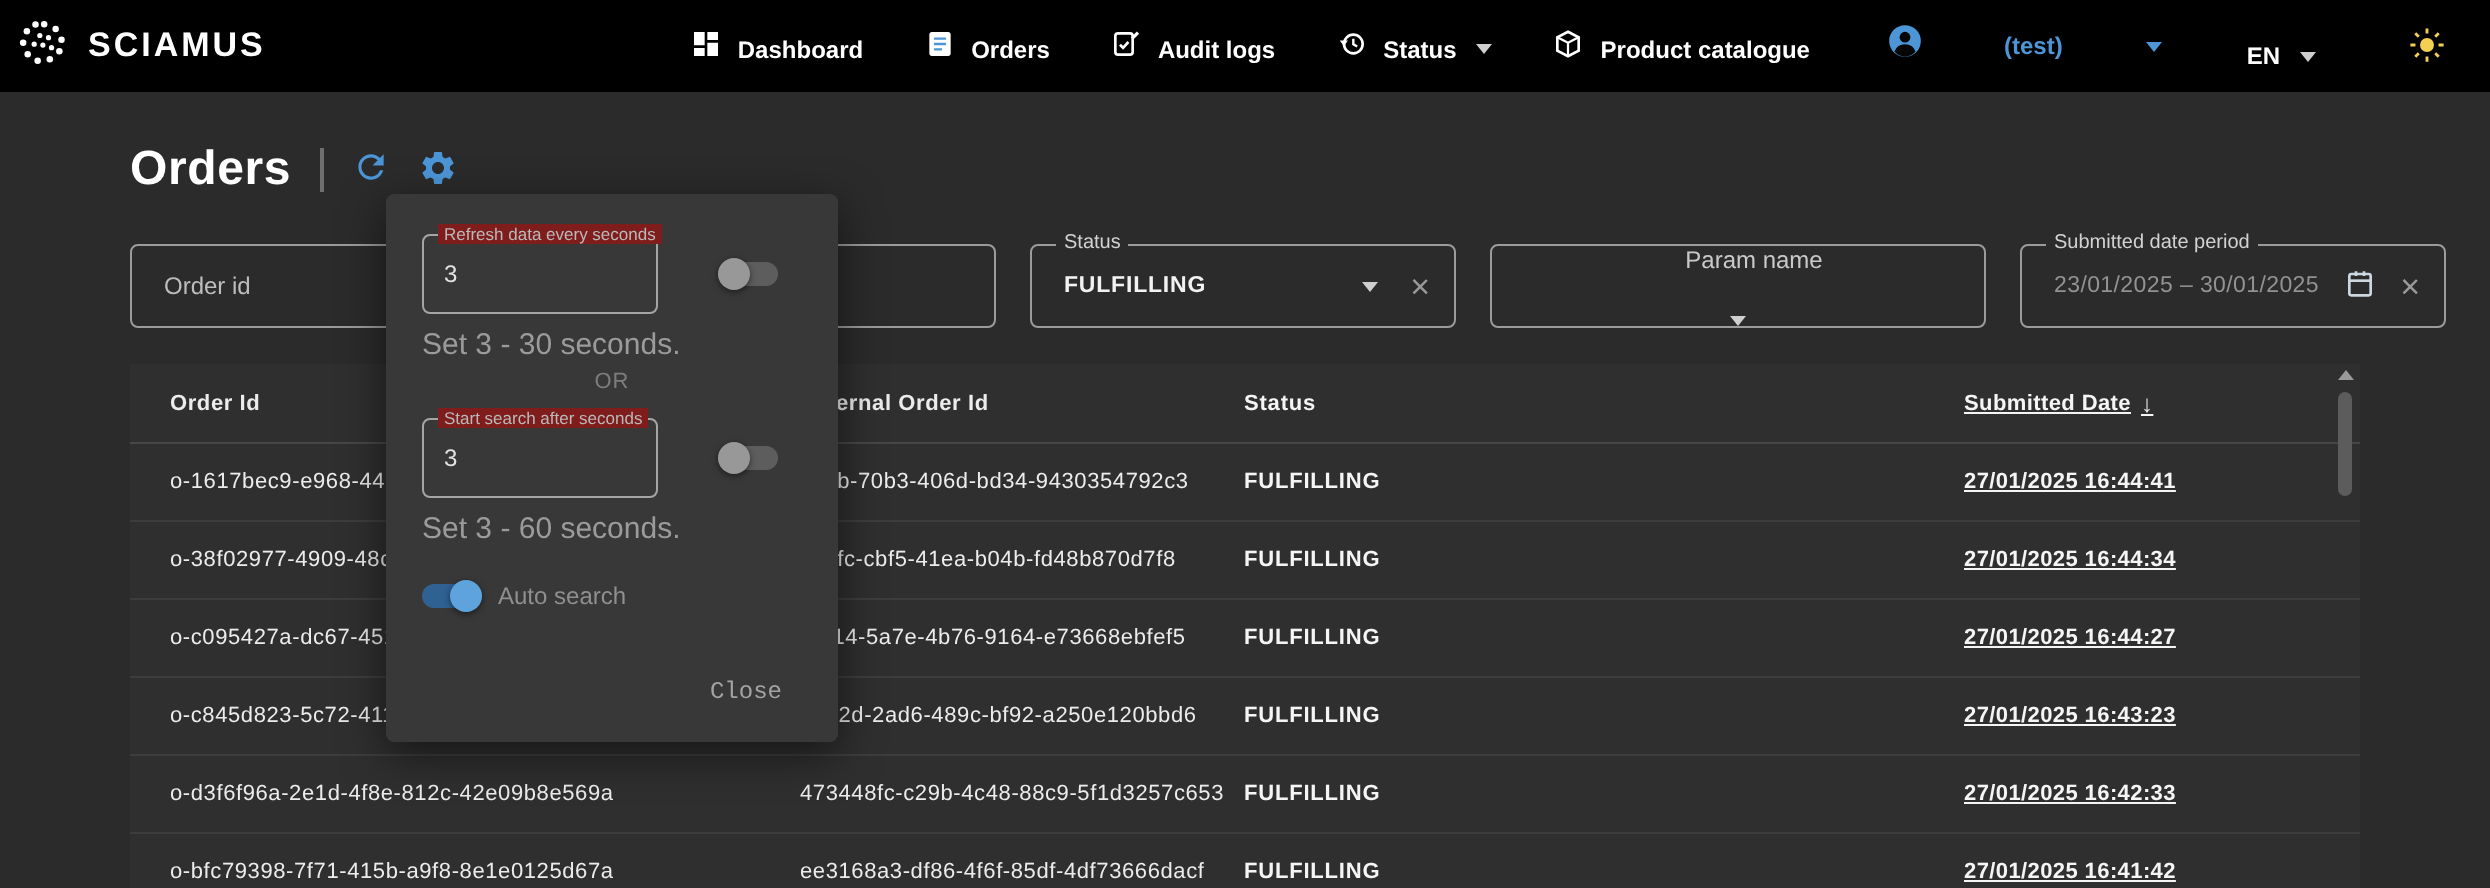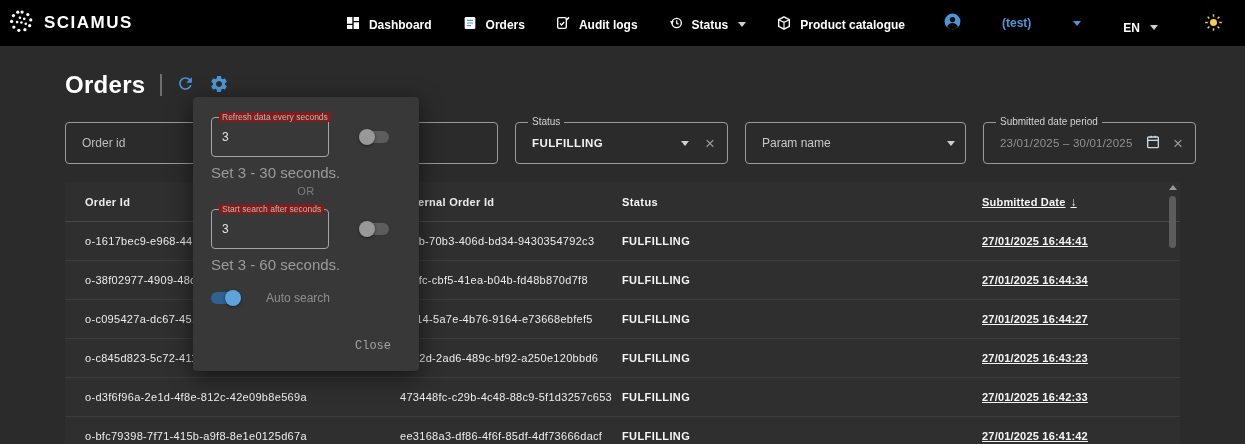--- a/index.html
+++ b/index.html
@@ -86,21 +86,21 @@
     font-size:12px; font-family:"Liberation Sans",sans-serif; padding-left:10px; width:100%;
   }
   .pop-hint{ font-size:15px; color:#9b9b9b; margin-top:7px; }
   .pop-or{ font-size:11px; color:#7d7d7d; text-align:center; margin:4px 0 12px 0; letter-spacing:.5px; }
   .toggle{ position:relative; width:30px; height:12px; border-radius:7px; background:#5d5d5d;
            margin-left:30px; cursor:pointer; flex:none; }
   .toggle .knob{ position:absolute; top:-2px; left:0; width:16px; height:16px; border-radius:50%;
                  background:#989898; box-shadow:0 1px 3px rgba(0,0,0,.5); }
   .toggle.on{ background:#2f6193; margin-left:0; }
   .toggle.on .knob{ left:14px; background:#5ea3dc; }
-  .auto-row{ display:flex; align-items:center; gap:25px; margin-top:18px; }
+  .auto-row{ display:flex; align-items:center; gap:8px; margin-top:18px; }
   .auto-label{ font-size:12px; color:#8f8f8f; }
   .close-row{ margin-top:auto; display:flex; justify-content:flex-end; }
   .close-btn{ background:none; border:none; color:#a3a3a3; font-size:12px; cursor:pointer;
               padding:6px 10px; font-family:Liberation Mono, monospace; }
 </style>
 </head>
 <body>
 
 <div class="screen">
 
@@ -230,21 +230,21 @@
       <input type="text" placeholder="Order id" style="">
     </div>
 
     <div class="field" style="width:213px;">
       <span class="field-label">Status</span>
       <span class="field-value">FULFILLING</span>
       <span class="caret select-caret"></span>
       <button class="clear-x"></button>
     </div>
 
-    <div class="field" style="width:221px;">
+    <div class="field" style="width:248px;flex-direction:column;">
       <span class="field-placeholder">Param name</span>
       <span class="caret select-caret"></span>
     </div>
 
     <div class="field" style="width:213px;">
       <span class="field-label">Submitted date period</span>
       <span class="field-value muted">23/01/2025 – 30/01/2025</span>
       <button class="icon-btn" style="padding:0 6px;">
         <span>
           <svg width="16" height="16" viewBox="0 0 24 24">

